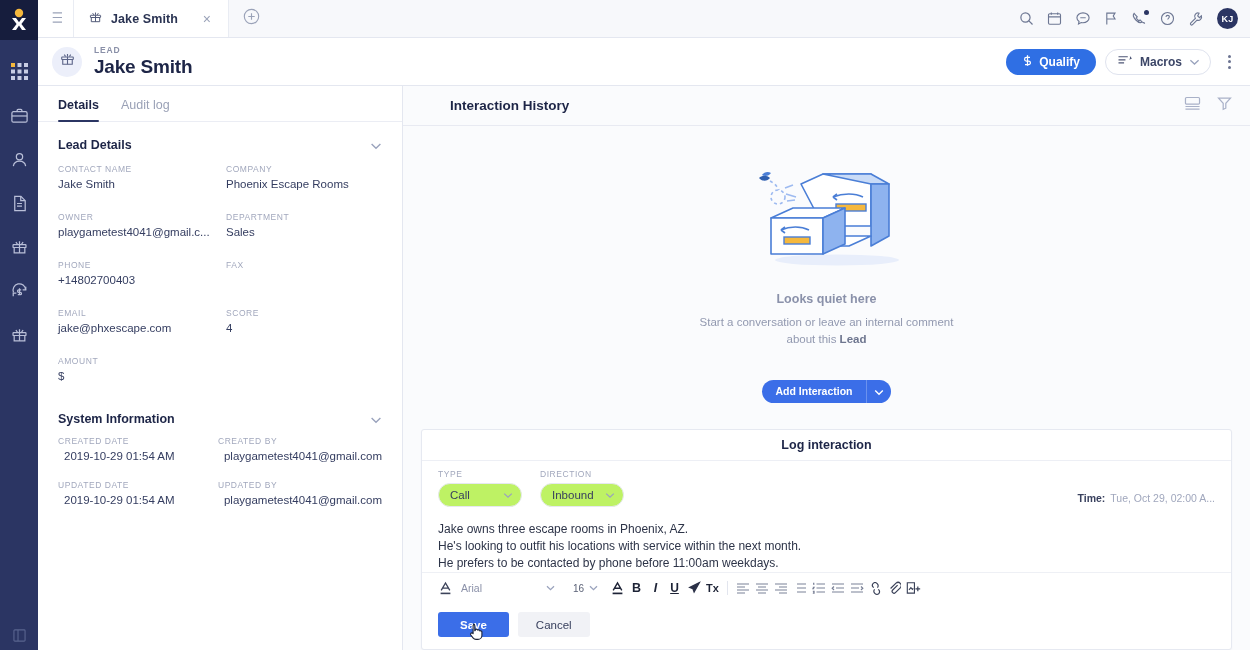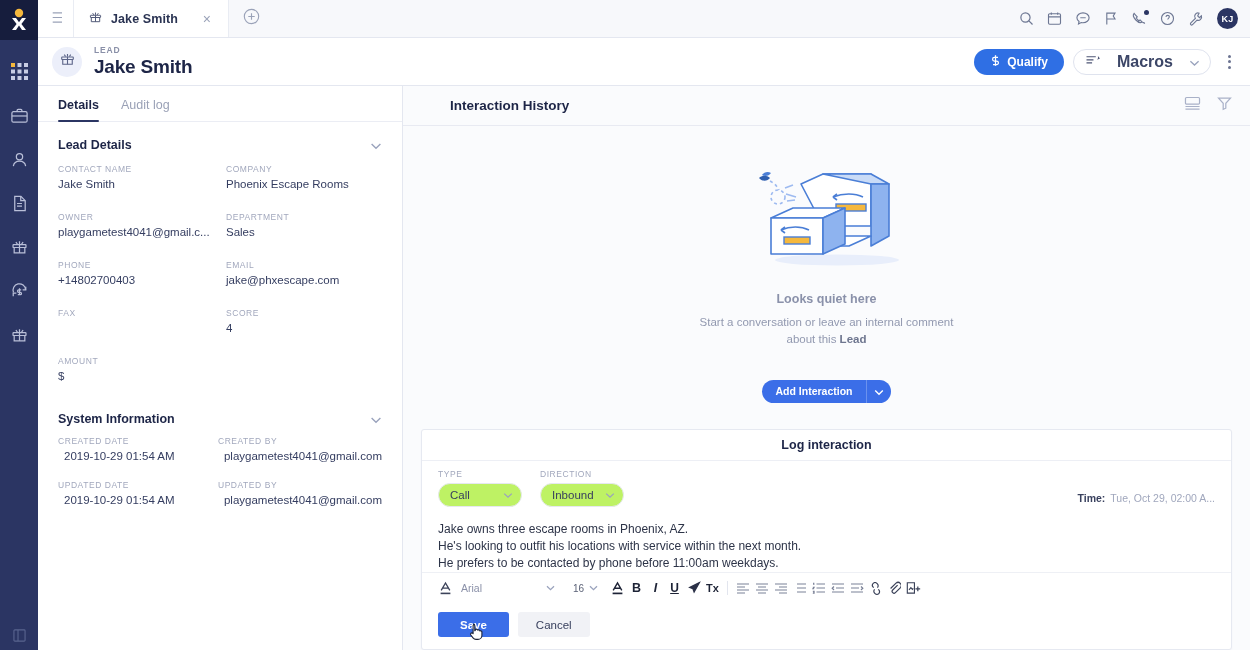--- a/index.html
+++ b/index.html
@@ -63,22 +63,22 @@
   .rec-module { font-size:8.5px; letter-spacing:.8px; color:#8a90a8; text-transform:uppercase; font-weight:600; line-height:11px;}
   .rec-name { font-size:19px; font-weight:600; color:#1d2547; line-height:22px; letter-spacing:-.2px;}
   .rec-actions { margin-left:auto; display:flex; align-items:center; gap:9px; }
   .btn-qualify {
     background:#2f6fe4; color:#fff; border:none; border-radius:16px;
     height:26px; padding:0 16px; font-size:12px; font-weight:600;
     display:flex; align-items:center; gap:6px; cursor:pointer; font-family:inherit;
   }
   .btn-macros {
     background:#fff; color:#3c4667; border:1px solid #dfe3ee; border-radius:16px;
-    height:26px; padding:0 10px 0 11px; font-size:16px; font-weight:600;
-    display:flex; align-items:center; gap:16px; cursor:pointer; font-family:inherit;
+    height:26px; padding:0 10px 0 11px; font-size:12px; font-weight:600;
+    display:flex; align-items:center; gap:7px; cursor:pointer; font-family:inherit;
   }
   .kebab { width:18px; display:flex; flex-direction:column; align-items:center; gap:2.5px; cursor:pointer; padding:4px 0;}
   .kebab i { width:3px; height:3px; border-radius:50%; background:#6b7391; display:block;}
 
   
   .body { flex:1; display:flex; min-height:0; }
 
   
   .details {
     width:365px; flex:0 0 365px; background:#fff; border-right:1px solid #e4e7f0;
@@ -421,26 +421,26 @@
           </div>
           <div class="fld">
             <div class="fld-label">DEPARTMENT</div>
             <div class="fld-val">Sales</div>
           </div>
           <div class="fld">
             <div class="fld-label">PHONE</div>
             <div class="fld-val">+14802700403</div>
           </div>
           <div class="fld">
+            <div class="fld-label">FAX</div>
+            <div class="fld-val"></div>
+          </div>
+          <div class="fld">
             <div class="fld-label">EMAIL</div>
             <div class="fld-val">jake@phxescape.com</div>
-          </div>
-          <div class="fld">
-            <div class="fld-label">FAX</div>
-            <div class="fld-val"></div>
           </div>
           <div class="fld">
             <div class="fld-label">SCORE</div>
             <div class="fld-val">4</div>
           </div>
           <div class="fld">
             <div class="fld-label">AMOUNT</div>
             <div class="fld-val">$</div>
           </div>
         </div>

